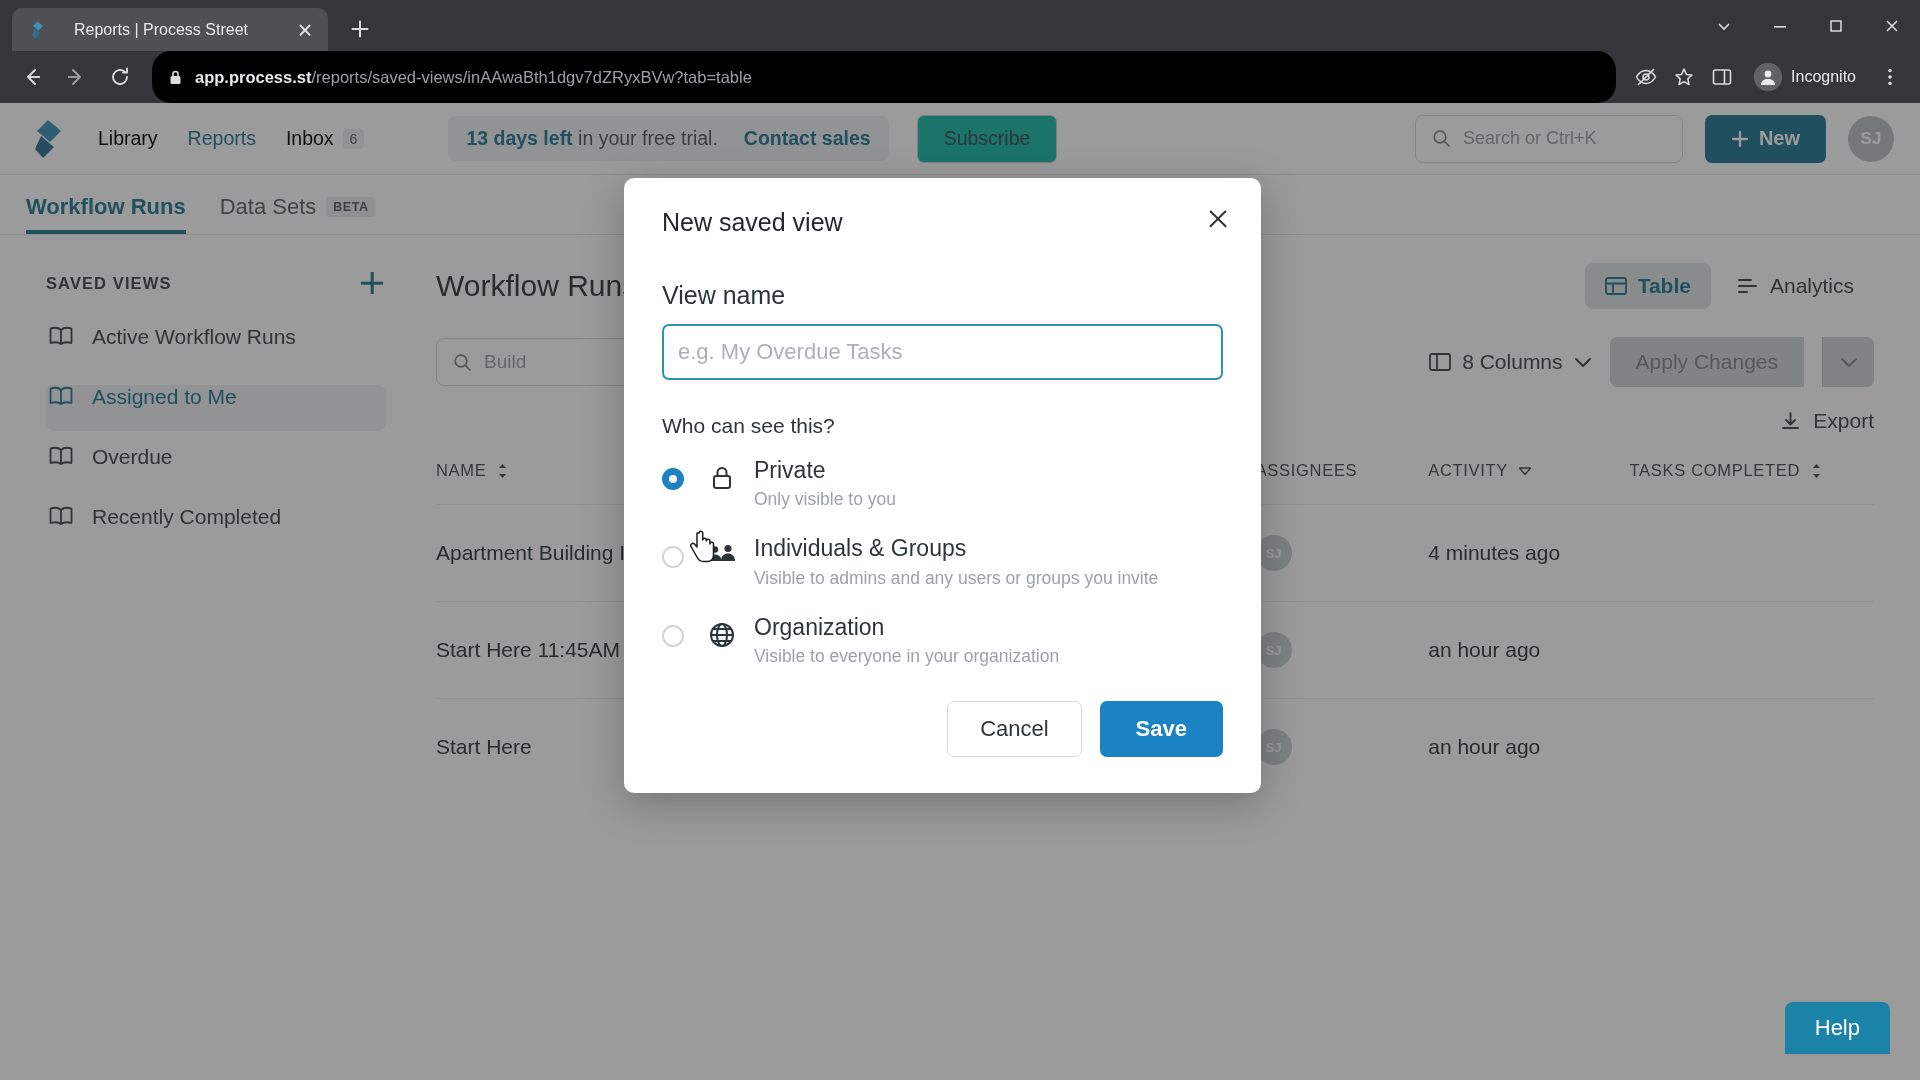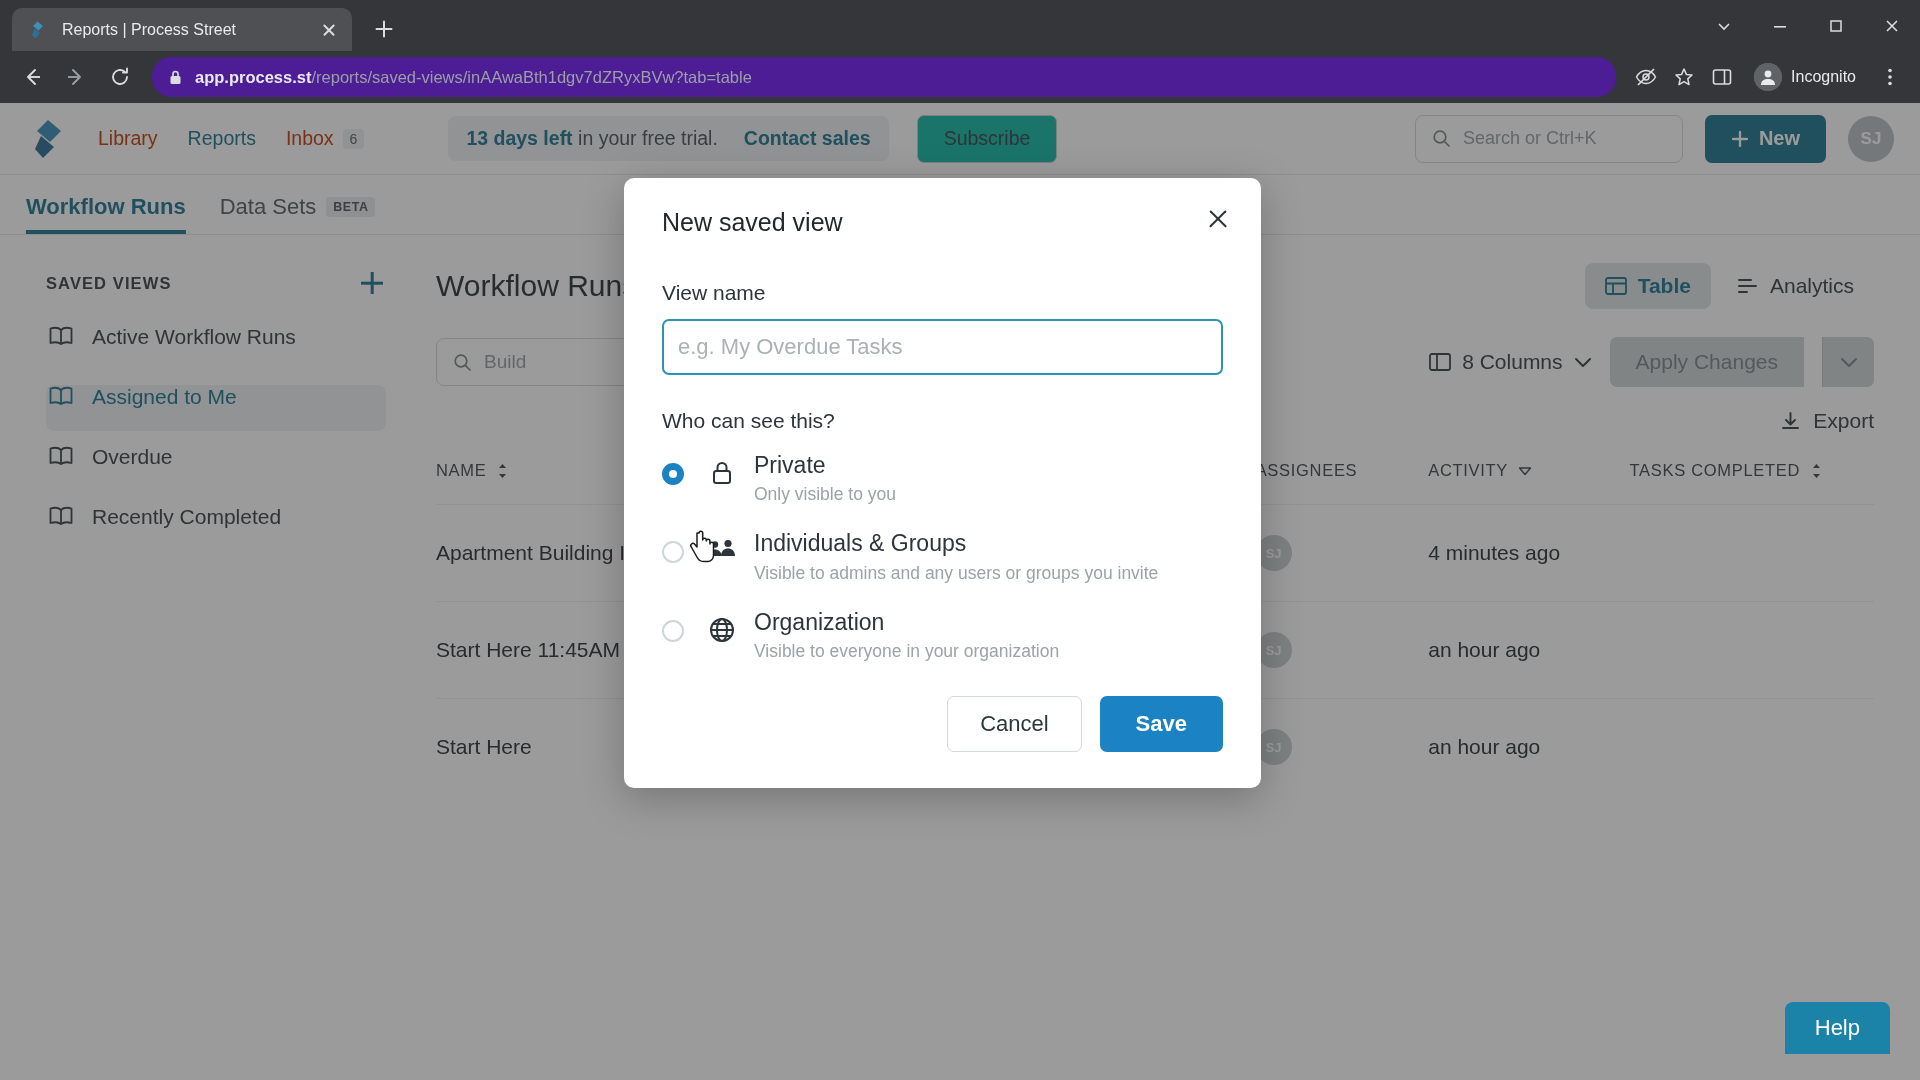--- a/index.html
+++ b/index.html
@@ -11,23 +11,23 @@
   }
 
   
   .browser { width: 1920px; height: 1080px; position: relative; }
 
   .tabstrip {
     height: 51px; background: #35363a; position: relative;
     display: flex; align-items: flex-end; padding-left: 12px;
   }
   .tab {
-    width: 340px; height: 43px; background: #4e5054;
+    width: 316px; height: 43px; background: #4e5054;
     border-radius: 10px 10px 0 0; display: flex; align-items: center;
-    padding: 0 10px 0 16px; gap: 14px; position: relative;
+    padding: 0 10px 0 16px; gap: 26px; position: relative;
   }
   .tab-favicon { width: 20px; height: 20px; flex: 0 0 20px; position: relative; }
   .tab-title {
     flex: 1; color: #e8eaed; font-size: 16px; white-space: nowrap;
     overflow: hidden; text-overflow: ellipsis;
   }
   .tab-close {
     width: 26px; height: 26px; border-radius: 50%; position: relative;
     flex: 0 0 26px;
   }
@@ -56,21 +56,21 @@
   .winbtn svg { position: absolute; left: 50%; top: 50%; transform: translate(-50%,-50%); }
 
   .toolbar {
     height: 52px; background: #35363a; display: flex; align-items: center;
     padding: 0 12px; gap: 4px;
   }
   .navbtn { width: 40px; height: 40px; position: relative; flex: 0 0 40px; }
   .navbtn svg { position: absolute; left: 50%; top: 50%; transform: translate(-50%,-50%); }
 
   .omnibox {
-    flex: 1; height: 40px; background: #4c1d95; border-radius: 19px;
+    flex: 1; height: 52px; background: #000000; border-radius: 19px;
     display: flex; align-items: center; padding: 0 16px; gap: 12px;
     margin: 0 8px; min-width: 0;
   }
   .omni-url { font-size: 16.5px; color: #9aa0a6; white-space: nowrap;
     overflow: hidden; text-overflow: ellipsis; }
   .omni-url b { color: #e8eaed; font-weight: 700; }
   .omni-actions { display: flex; align-items: center; gap: 2px; }
   .omni-icon { width: 36px; height: 36px; position: relative; }
   .omni-icon svg { position: absolute; left: 50%; top: 50%; transform: translate(-50%,-50%); }
 
@@ -94,21 +94,21 @@
     background: rgba(34,34,34,0.45); z-index: 50;
   }
 
   
   .appheader {
     height: 72px; display: flex; align-items: center; padding: 0 26px;
     gap: 0; border-bottom: 1px solid #e6e8ea; background: #fff;
   }
   .brand { width: 46px; height: 42px; position: relative; margin-right: 26px; }
   .nav-links { display: flex; align-items: center; gap: 30px; }
-  .nav-link { font-size: 19.5px; color: #c2410c; white-space: nowrap; }
+  .nav-link { font-size: 19.5px; color: #000000; white-space: nowrap; }
   .nav-link.accent { color: #1f7590; }
   .inbox-wrap { display: flex; align-items: center; gap: 9px; }
   .inbox-badge {
     background: #eceef0; color: #5b6569; font-size: 14px; padding: 2px 7px;
     border-radius: 4px;
   }
   .trial {
     margin-left: 84px; background: #eef1f2; border-radius: 8px;
     padding: 11px 18px; display: flex; align-items: center; gap: 26px;
     white-space: nowrap;
@@ -248,21 +248,21 @@
   .modal-title { font-size: 25px; color: #22292c; font-weight: 400; }
   .modal-close {
     position: absolute; right: 26px; top: 24px; width: 34px; height: 34px;
   }
   .modal-close::before, .modal-close::after {
     content: ''; position: absolute; left: 50%; top: 50%; width: 23px;
     height: 2.3px; background: #2c3539; border-radius: 2px;
   }
   .modal-close::before { transform: translate(-50%,-50%) rotate(45deg); }
   .modal-close::after  { transform: translate(-50%,-50%) rotate(-45deg); }
-  .field-label { font-size: 21px; color: #2c3539; margin-top: 44px; }
+  .field-label { font-size: 25px; color: #2c3539; margin-top: 44px; }
   .view-input {
     margin-top: 14px; width: 100%; height: 56px; border: 2px solid #2b93b6;
     border-radius: 7px; padding: 0 14px; font-size: 22px; color: #2c3539;
     font-family: "Liberation Sans", sans-serif; outline: none; background:#fff;
   }
   .view-input::placeholder { color: #aab2b6; }
   .who-label { font-size: 21px; color: #2c3539; margin-top: 34px; }
   .radio-list { margin-top: 20px; }
   .radio-row { display: flex; align-items: flex-start; gap: 0; margin-bottom: 26px; position: relative; }
   .radio-dot {

